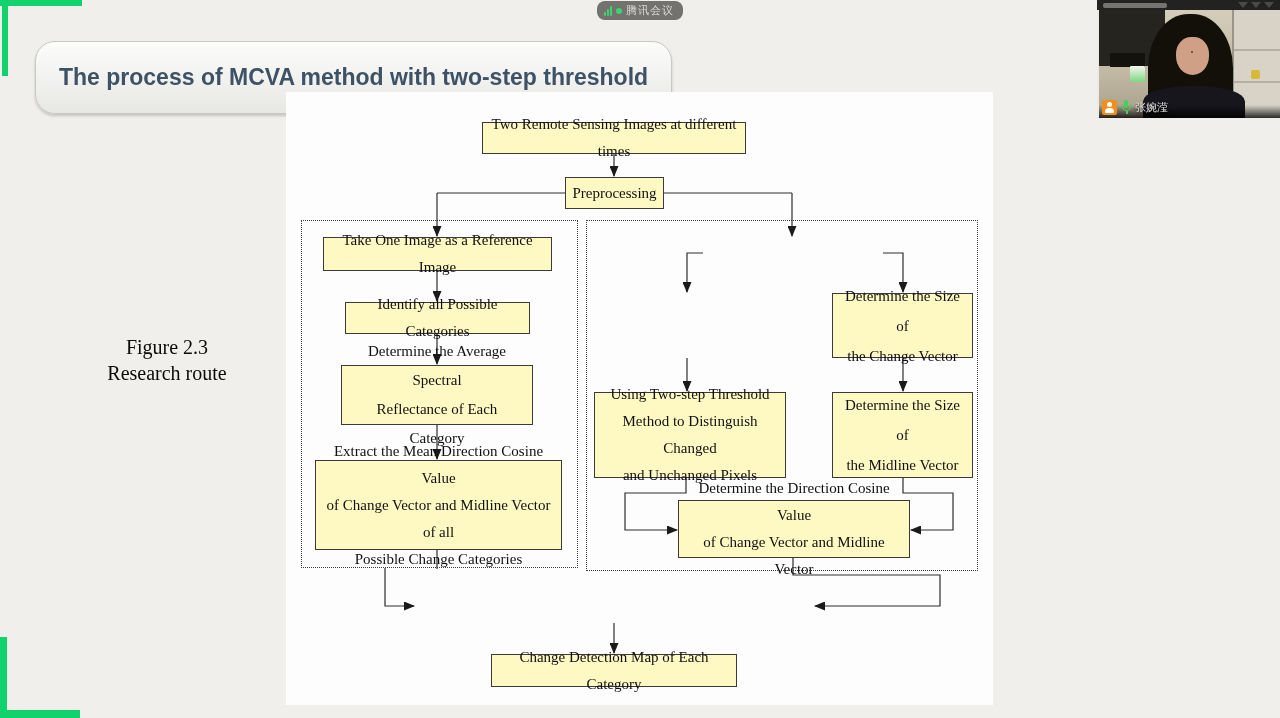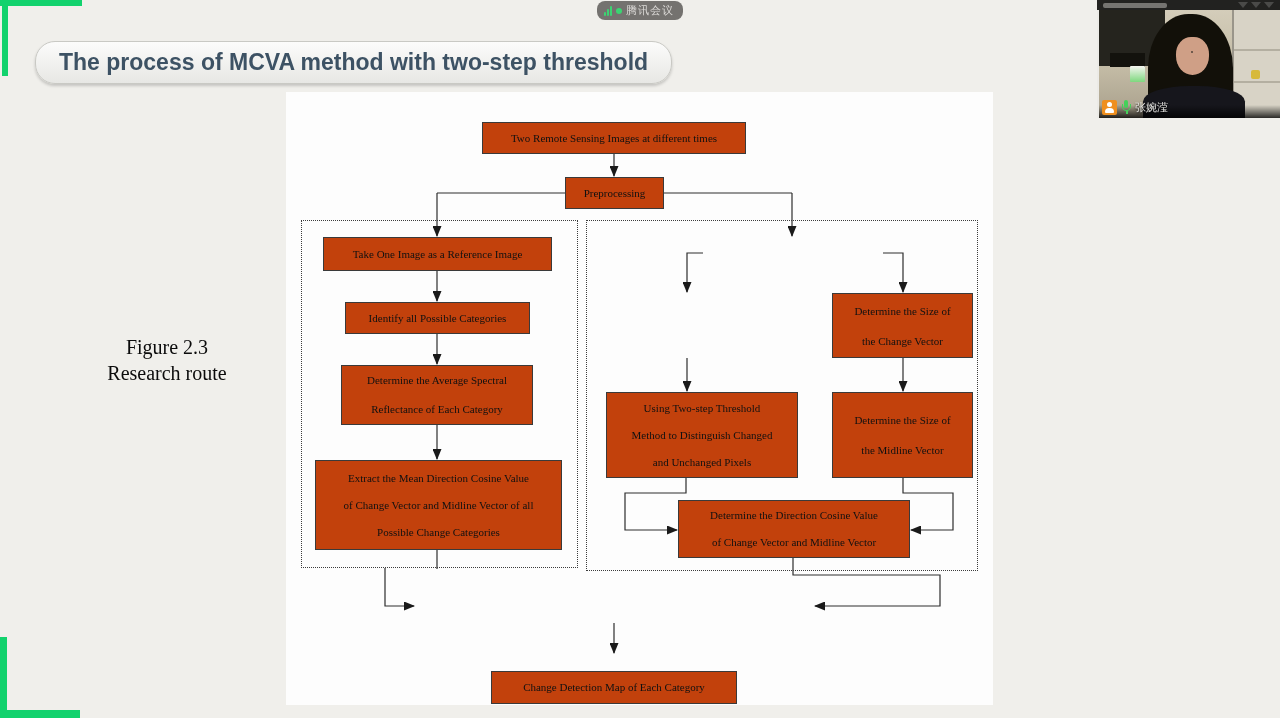--- a/index.html
+++ b/index.html
@@ -19,42 +19,42 @@
     background:rgba(105,103,100,0.92);border-radius:8px;
     display:flex;align-items:center;gap:4px;
   }
   .sig{display:flex;align-items:flex-end;gap:1px;height:10px;}
   .sig i{display:block;width:2px;background:#3bd472;border-radius:1px;}
   .sig i:nth-child(1){height:4px;}.sig i:nth-child(2){height:7px;}.sig i:nth-child(3){height:10px;}
   .dot{width:6px;height:6px;border-radius:50%;background:#3bd472;}
   .badge .lbl{font-size:11px;color:#dddbd8;letter-spacing:1px;}
   
   .title-pill{
-    position:absolute;left:35px;top:41px;height:39px;padding:1px 23px;
+    position:absolute;left:35px;top:41px;height:39px;padding:16px 23px;
     display:flex;align-items:center;border-radius:20px;
     background:linear-gradient(#fcfcfb,#e7e7e4);
     border:1px solid #c9c9c4;box-shadow:0 2px 3px rgba(0,0,0,0.18);
   }
   .title-pill span{font-size:23px;font-weight:bold;color:#3d5264;}
   
   .caption{
     position:absolute;left:92px;top:334px;width:150px;text-align:center;
     font-family:"Liberation Serif","DejaVu Serif",serif;font-size:20px;
     line-height:26px;color:#0b0b0b;white-space:pre-line;
   }
   
   .panel{
     position:absolute;left:286px;top:92px;width:707px;height:613px;
     background:#fdfdfd;
   }
   .panel svg{position:absolute;left:0;top:0;}
   .fc-box{
-    position:absolute;background:#c2410c;border:1px solid #3a3a3a;
+    position:absolute;background:#fef9c3;border:1px solid #3a3a3a;
     display:flex;align-items:center;justify-content:center;text-align:center;
-    font-family:"Liberation Serif","DejaVu Serif",serif;font-size:11px;color:#111;
+    font-family:"Liberation Serif","DejaVu Serif",serif;font-size:15px;color:#111;
     line-height:27px;white-space:pre-line;box-sizing:border-box;padding:0 6px;
   }
   .fc-group{
     position:absolute;border:1.4px dotted #3c3c3c;box-sizing:border-box;
   }
   
   .webcam{position:absolute;right:0;top:0;width:183px;height:118px;}
   .cam-topbar{
     position:absolute;left:0;top:0;width:100%;height:10px;background:#222220;
     display:flex;align-items:center;justify-content:space-between;padding:0 6px;box-sizing:border-box;
@@ -156,28 +156,28 @@
   <div class="fc-box" style="left:279px;top:85px;width:99px;height:32px;">Preprocessing</div>
   <div class="fc-box" style="left:37px;top:145px;width:229px;height:34px;">Take One Image as a Reference Image</div>
   <div class="fc-box" style="left:59px;top:210px;width:185px;height:32px;">Identify all Possible Categories</div>
   <div class="fc-box" style="left:55px;top:273px;width:192px;height:60px;line-height:29px;">Determine the Average Spectral
 Reflectance of Each Category</div>
   <div class="fc-box" style="left:29px;top:368px;width:247px;height:90px;">Extract the Mean Direction Cosine Value
 of Change Vector and Midline Vector of all
 Possible Change Categories</div>
   <div class="fc-box" style="left:546px;top:201px;width:141px;height:65px;line-height:30px;">Determine the Size of
 the Change Vector</div>
-  <div class="fc-box" style="left:320px;top:300px;width:192px;height:86px;">Using Two-step Threshold
+  <div class="fc-box" style="left:308px;top:300px;width:192px;height:86px;">Using Two-step Threshold
 Method to Distinguish Changed
 and Unchanged Pixels</div>
   <div class="fc-box" style="left:546px;top:300px;width:141px;height:86px;line-height:30px;">Determine the Size of
 the Midline Vector</div>
   <div class="fc-box" style="left:392px;top:408px;width:232px;height:58px;">Determine the Direction Cosine Value
 of Change Vector and Midline Vector</div>
-  <div class="fc-box" style="left:205px;top:562px;width:246px;height:33px;margin-top:17px;">Change Detection Map of Each Category</div>
+  <div class="fc-box" style="left:205px;top:562px;width:246px;height:33px;">Change Detection Map of Each Category</div>
 </div>
 
 <div class="webcam">
   <div class="cam-topbar">
     <span class="smudge"></span>
     <span class="chevrons">
         <i></i>
         <i></i>
         <i></i>
       </span>

